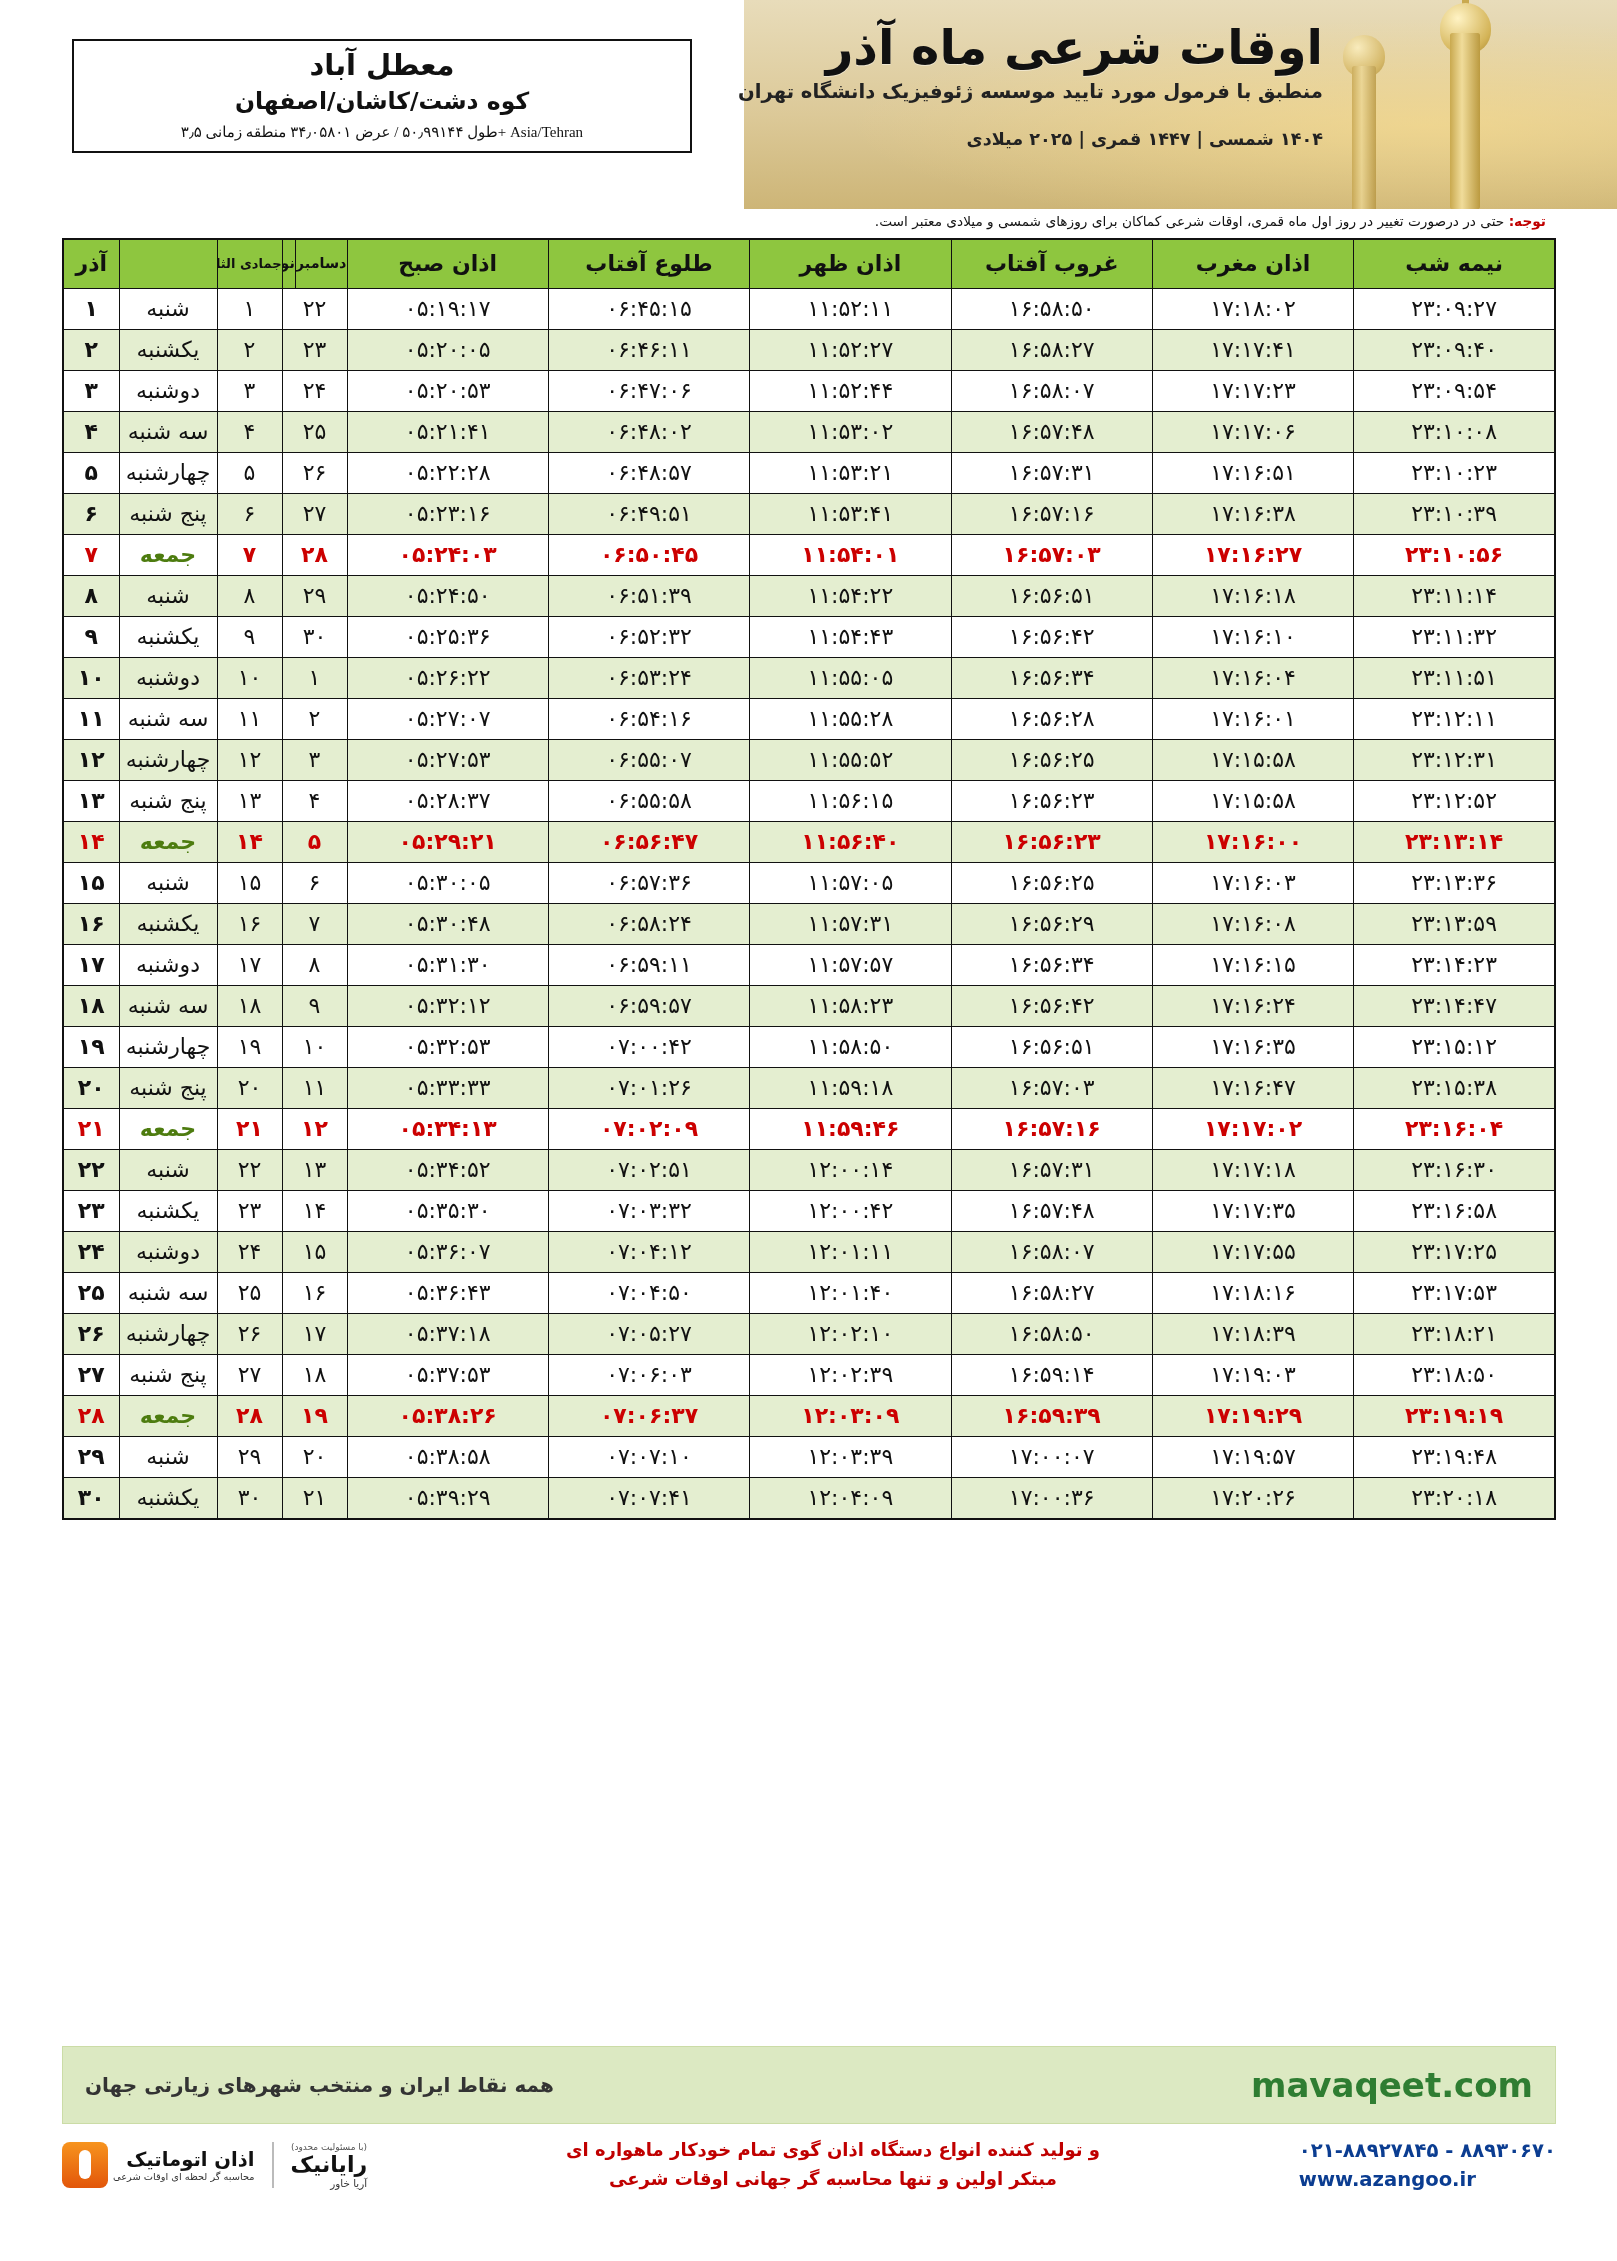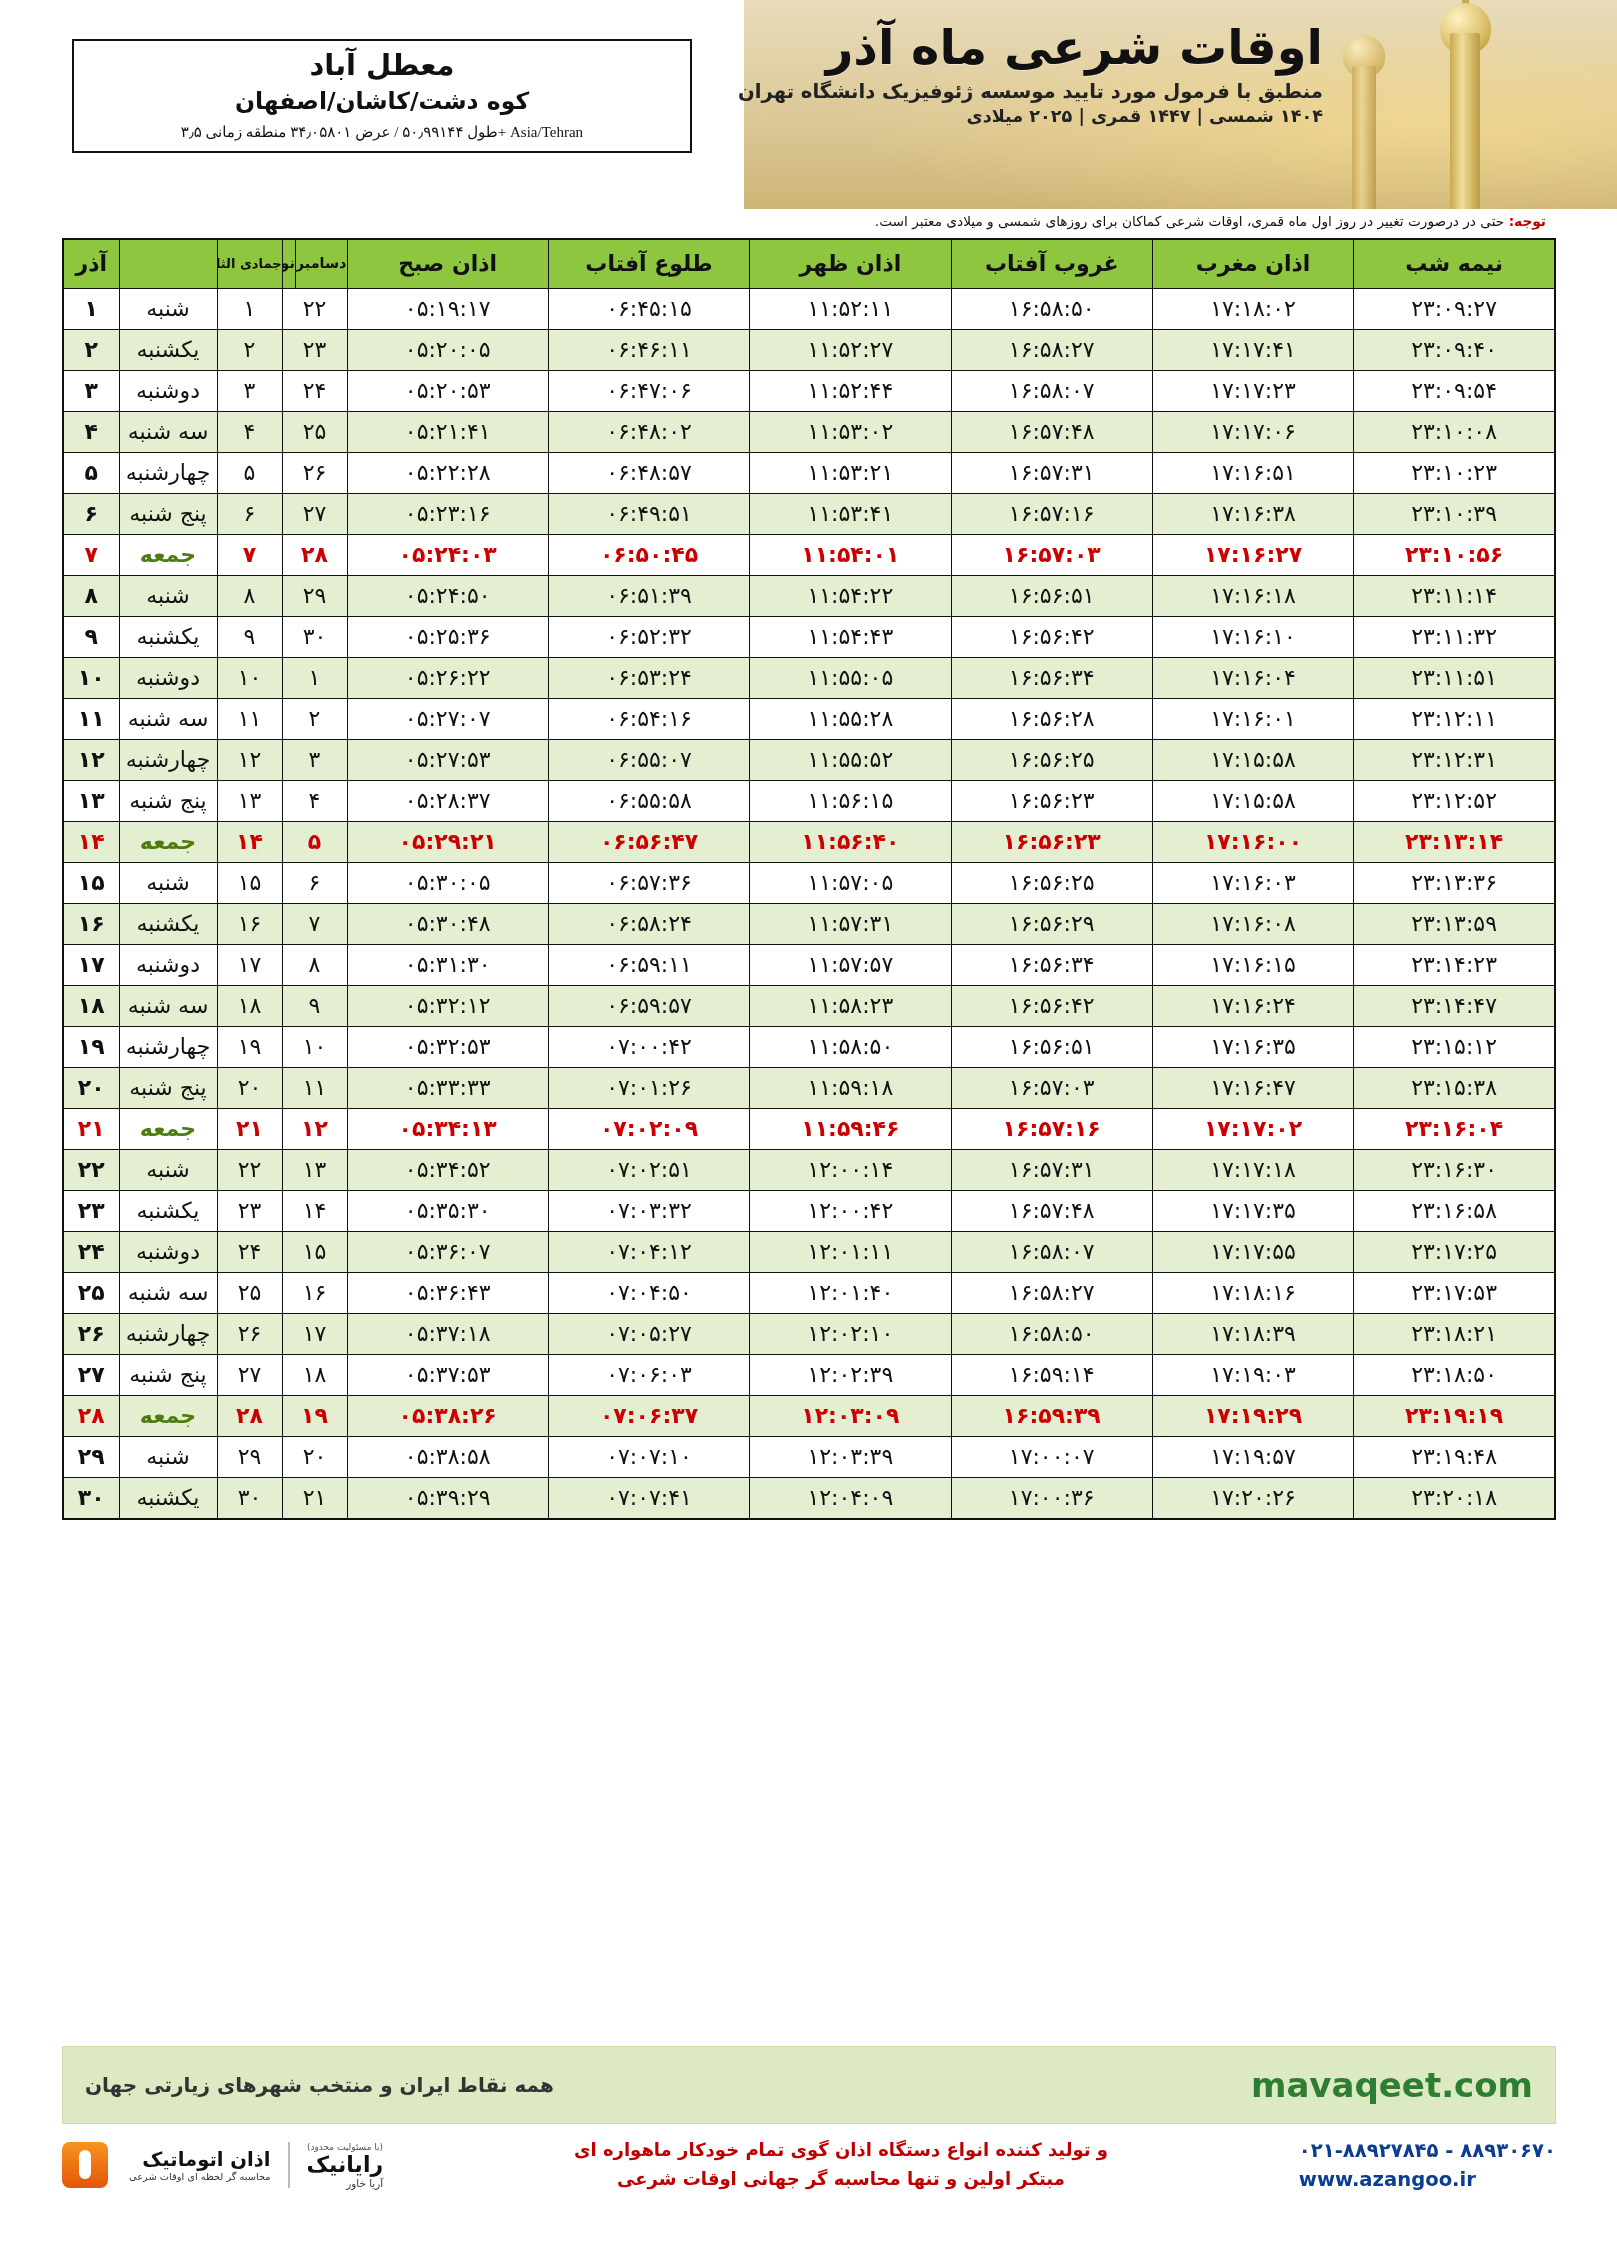--- a/index.html
+++ b/index.html
@@ -60,21 +60,21 @@
     position:absolute;right:295px;top:22px;
   }
   .title-main{
     font-size:48px;font-weight:bold;color:#111;letter-spacing:-0.7px;line-height:1.05;
     text-shadow:0 1.3px 0 rgba(255,255,255,.45);
   }
   .title-sub{
     font-size:19.6px;font-weight:bold;color:#222;margin-top:7.8px;
   }
   .title-years{
-    font-size:17.6px;font-weight:bold;color:#222;margin-top:3px;
+    font-size:17.6px;font-weight:bold;color:#222;margin-top:26px;
   }
 
   
   .loc-box{
     position:absolute;left:72px;top:39px;width:620px;
     border:2px solid #111;background:#fff;text-align:center;padding:9px 6.5px 10.4px;
     box-sizing:border-box;
   }
   .loc-name{font-size:29px;font-weight:bold;color:#111;line-height:1.1;}
   .loc-path{font-size:23.5px;font-weight:bold;color:#111;margin-top:5.2px;}
@@ -137,21 +137,21 @@
   }
   .brand-mid{font-size:20px;color:#333;font-weight:bold;}
   .brand-right{font-size:33px;font-weight:bold;color:#111;}
   .footer-bottom{
     margin:11.7px 62px 0 62px;display:flex;align-items:center;justify-content:space-between;
   }
   .fb-left{font-size:19.6px;color:#0b3d91;font-weight:bold;line-height:1.5;direction:ltr;text-align:left;}
   .fb-mid{font-size:18px;color:#c00000;text-align:center;line-height:1.6;font-weight:bold;}
   .fb-right{display:flex;align-items:center;gap:17px;}
   .logo-azangoo{
-    display:flex;align-items:center;gap:21px;
+    display:flex;align-items:center;gap:5px;
   }
   .logo-azangoo .flame{
     width:46px;height:46px;border-radius:7.8px;background:linear-gradient(180deg,#f7941e,#e2560a);
     position:relative;
   }
   .logo-azangoo .flame:after{
     content:"";position:absolute;left:17px;top:7.8px;width:11.7px;height:29px;background:#fff;border-radius:5.9px;
   }
   .logo-text{text-align:right;}
   .logo-text .l1{font-size:19.6px;font-weight:bold;color:#111;}

